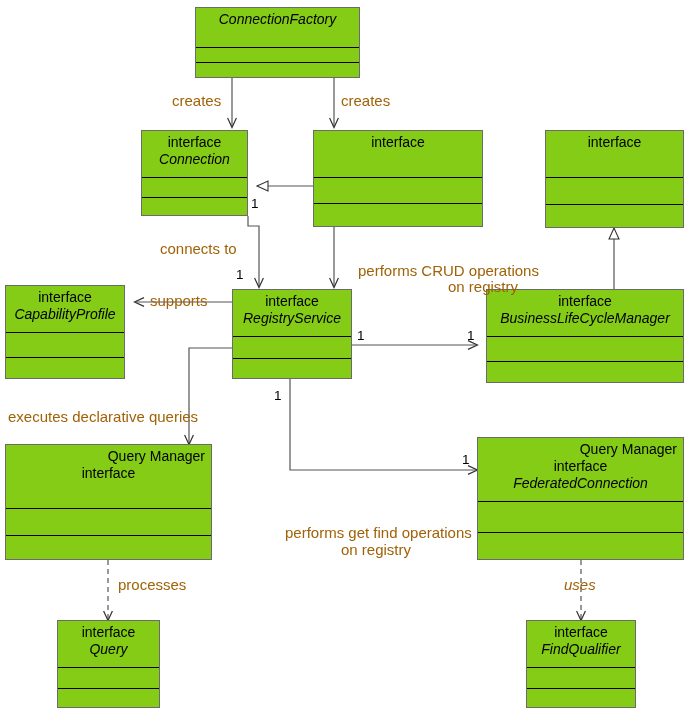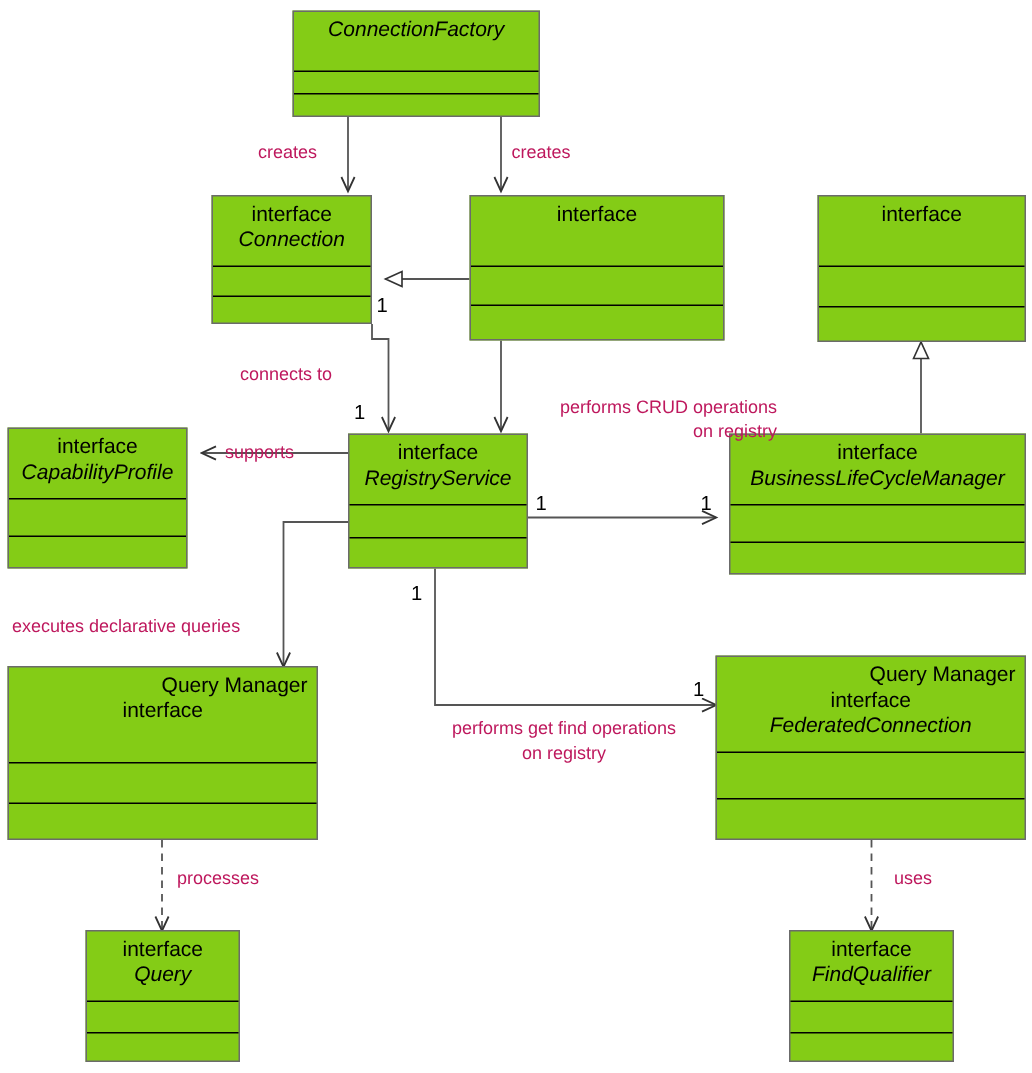--- a/index.html
+++ b/index.html
@@ -57,33 +57,33 @@
     display: block;
     font-style: italic;
   }
   .qm-tag {
     display: block;
     text-align: right;
     font-style: normal;
   }
   .edge-label {
     position: absolute;
-    font-size: 12px;
-    color: #be185d;
+    font-size: 15px;
+    color: #a16207;
     line-height: 16px;
     white-space: pre;
   }
   .mult-label {
     position: absolute;
     font-size: 13.5px;
     color: #000;
     line-height: 15px;
   }
   .ta-right { text-align: right; }
-  .ta-center { text-align: center; }
+  .ta-center { text-align: center; margin-top: 48px; }
 </style>
 </head>
 <body>
 
 <div id="diagram-root">
 
   <svg class="edges" viewBox="0 0 688 715">
     <defs>
       <marker id="open-arrow" markerWidth="12" markerHeight="12" refX="10" refY="5" orient="auto" markerUnits="userSpaceOnUse">
         <path d="M1,0.6 L10.5,5 L1,9.4" fill="none" stroke="#333" stroke-width="1.2"></path>
@@ -232,21 +232,21 @@
   <div class="edge-label ta-right" style="left:358px; top:263px; width:160px;">performs CRUD operations</div>
   <div class="edge-label ta-right" style="left:358px; top:279px; width:160px;">on registry</div>
 
   <div class="edge-label" style="left:8px; top:409px;">executes declarative queries</div>
 
   <div class="edge-label ta-center" style="left:285px; top:477px; width:182px;">performs get find operations</div>
   <div class="edge-label ta-center" style="left:285px; top:494px; width:182px;">on registry</div>
 
   <div class="edge-label" style="left:118px; top:577px;">processes</div>
 
-  <div class="edge-label" style="left:596px; top:577px;">uses</div>
+  <div class="edge-label" style="left:564px; top:577px;font-style:italic;">uses</div>
 
   <div class="mult-label" style="left:251px; top:196px;">1</div>
 
   <div class="mult-label" style="left:236px; top:267px;">1</div>
 
   <div class="mult-label" style="left:357px; top:328px;">1</div>
 
   <div class="mult-label" style="left:467px; top:328px;">1</div>
 
   <div class="mult-label" style="left:274px; top:388px;">1</div>

